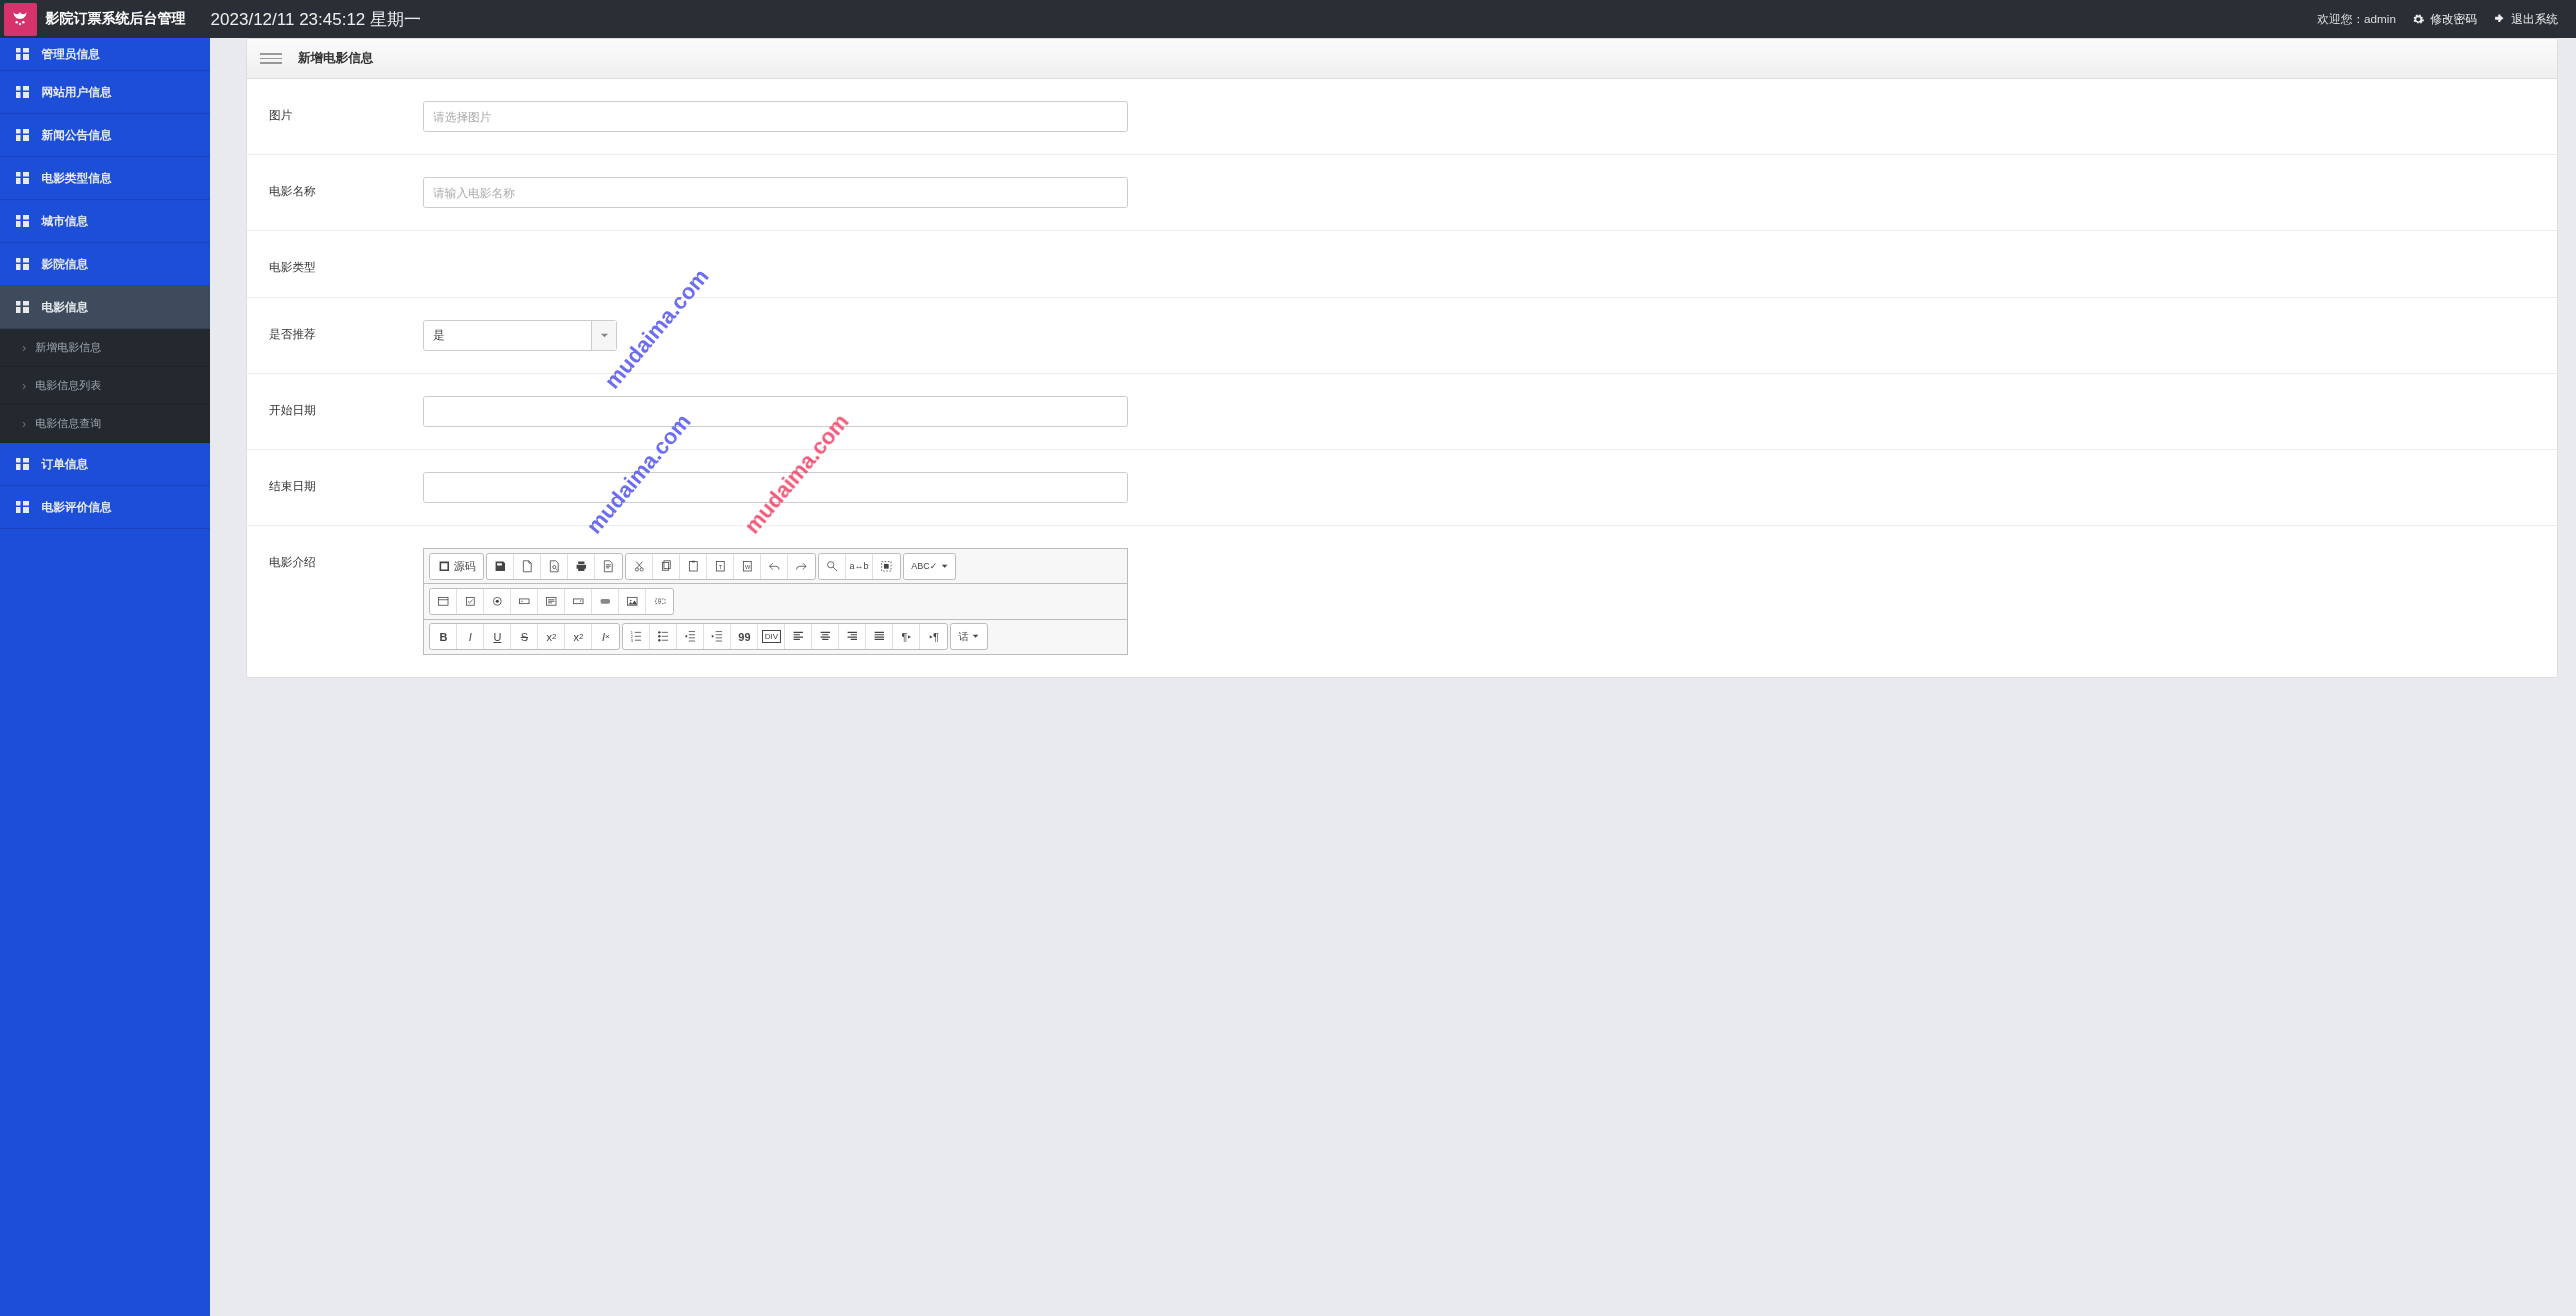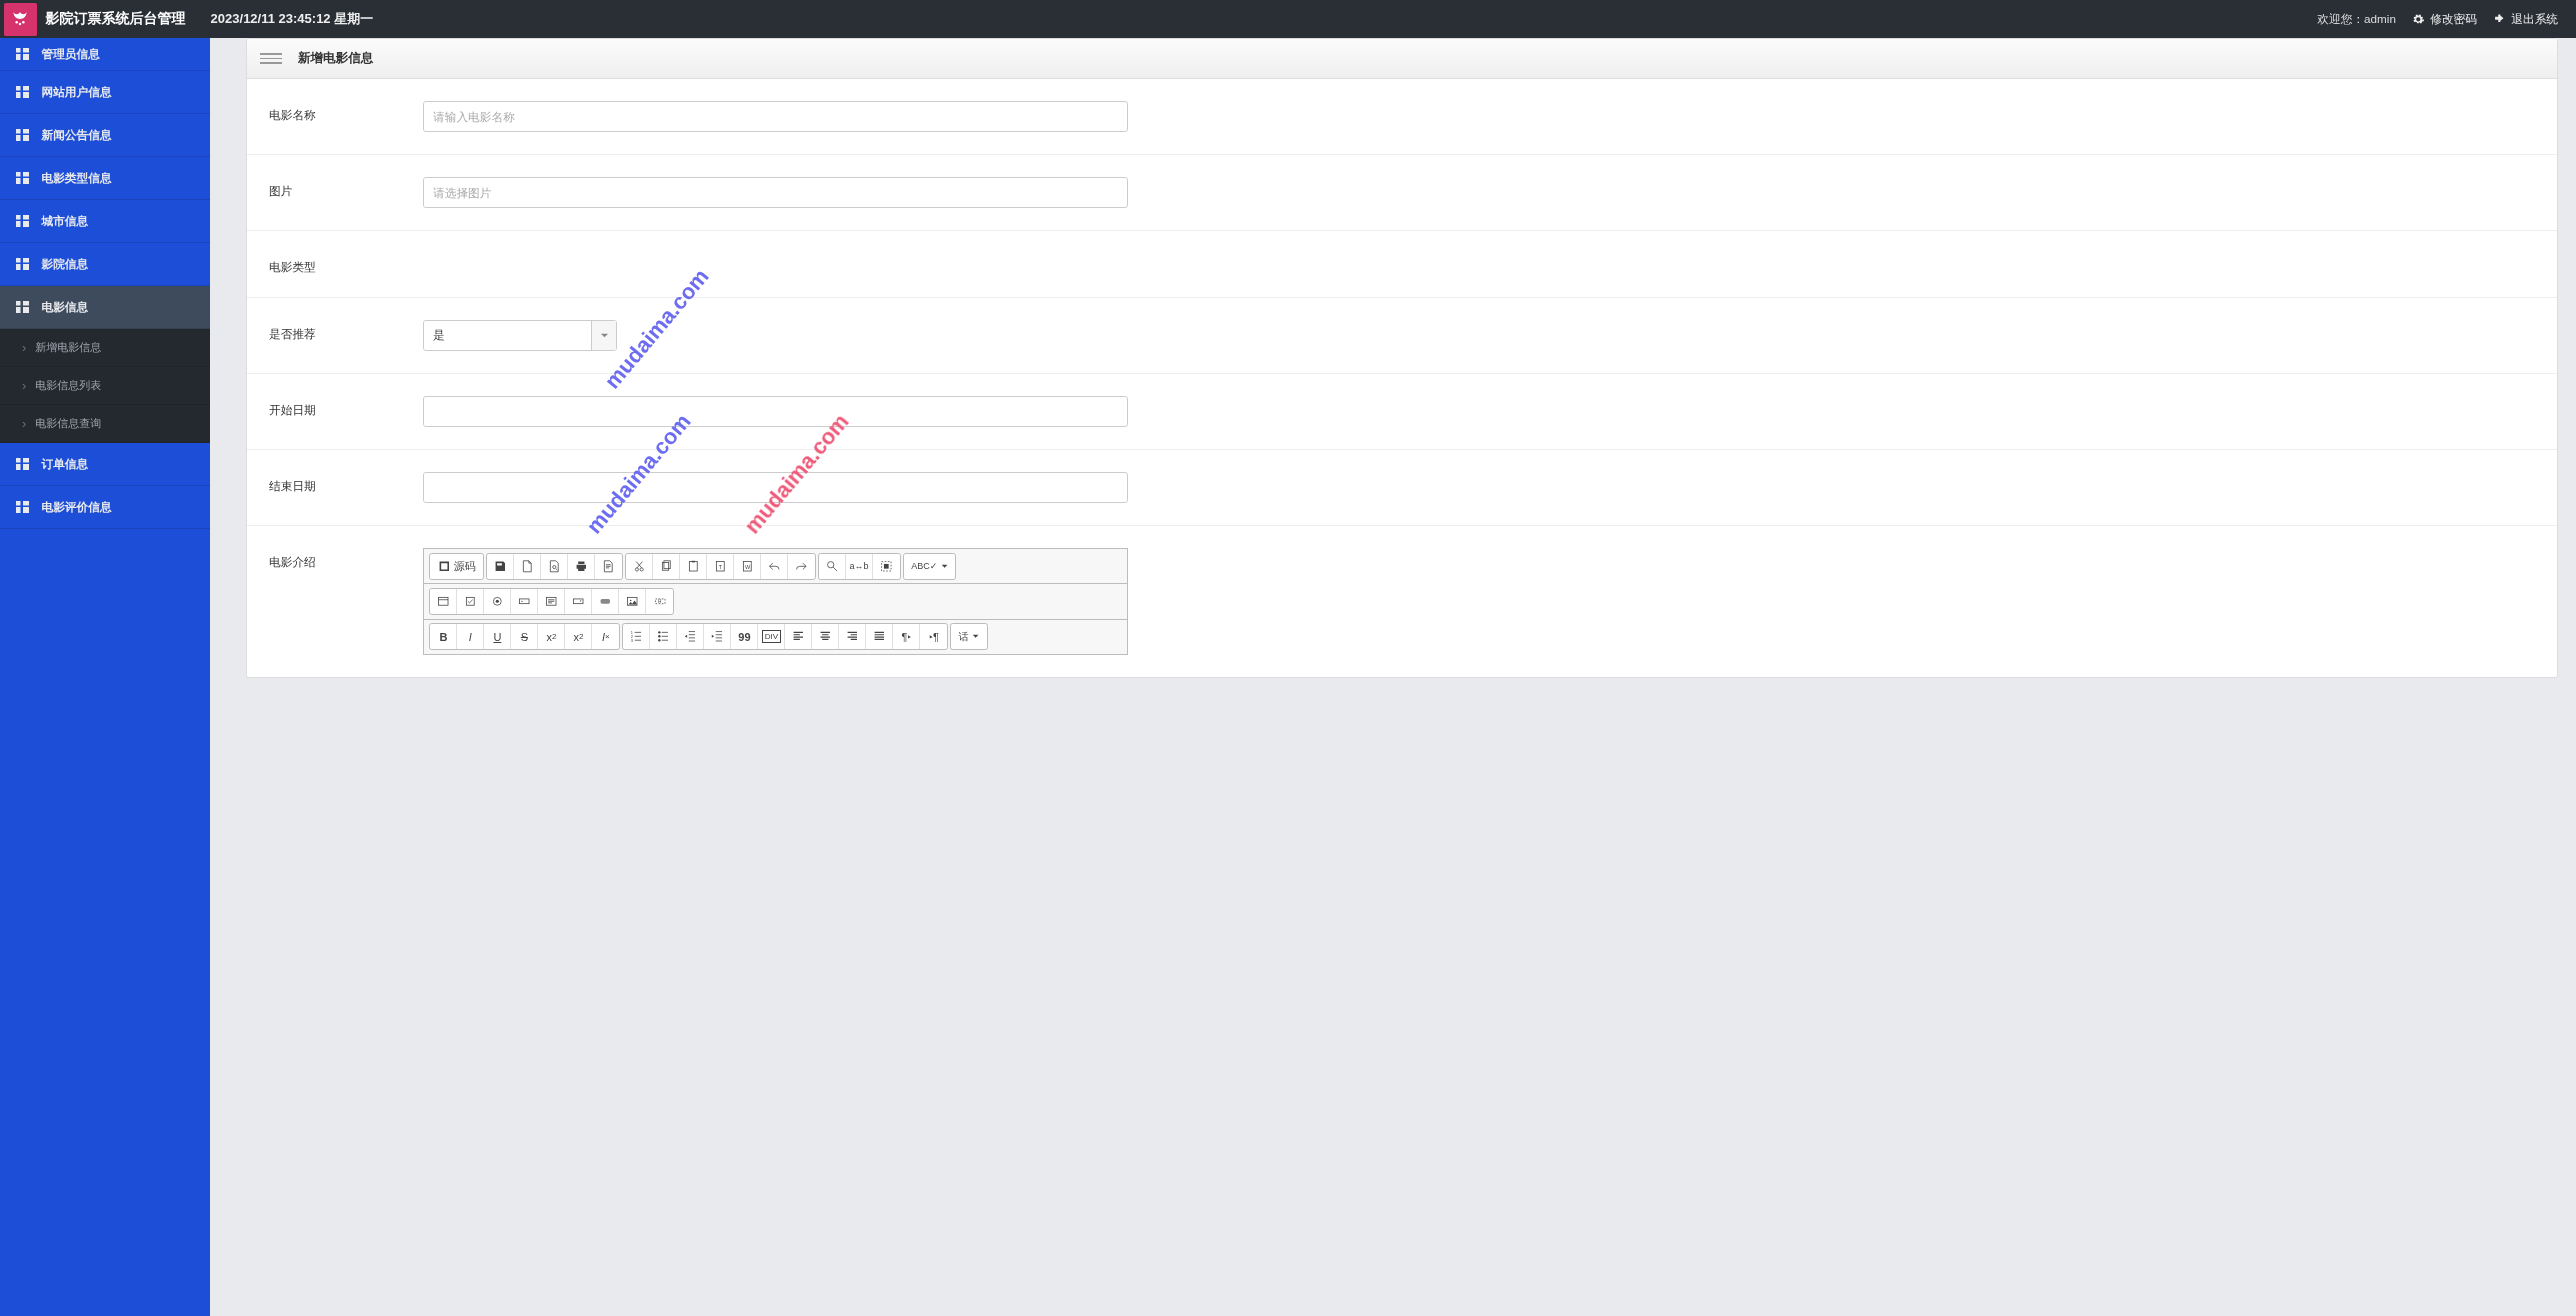--- a/index.html
+++ b/index.html
@@ -2,21 +2,21 @@
 <html style="font-size:14.5px"><head>
 <meta charset="utf-8">
 <style>
 * { margin: 0; padding: 0; box-sizing: border-box; }
 body { font-family: "Microsoft YaHei", Arial, sans-serif; font-size: 11.7px; background: #e9eaed; overflow: hidden; }
 
 .header { background: #2a2f36; height: 38px; display: flex; align-items: center; color: #fff; }
 .logo-box { width: 33px; height: 33px; background: #d6336c; margin-left: 3.6px; border-radius: 1.8px; display: flex; align-items: center; justify-content: center; }
 .logo-box svg { width: 20px; height: 20px; }
 .app-title { font-size: 14px; font-weight: bold; margin-left: 9px; color: #fff; }
-.datetime { margin-left: 25px; font-size: 13px; color: #eee; font-weight: bold; }
+.datetime { margin-left: 25px; font-size: 17px; color: #eee; }
 .header-spacer { flex: 1; }
 .header-right { display: flex; align-items: center; gap: 16.3px; padding-right: 18px; font-size: 11.7px; }
 .header-right .welcome { color: #ddd; }
 .header-right .hr-btn { display: flex; align-items: center; gap: 5.4px; color: #eee; cursor: pointer; }
 .header-right .hr-btn svg { width: 12.6px; height: 12.6px; fill: #eee; }
 
 .body-wrap { display: flex; height: calc(100vh - 38px); }
 .sidebar { width: 210px; background: #1d4ed8; color: #c9cdd4; overflow-y: hidden; flex-shrink: 0; }
 .side-item { display: flex; align-items: center; height: 43px; padding-left: 16.3px; cursor: pointer; border-bottom: 0.9px solid rgba(0,0,0,0.12); font-size: 11.7px; font-weight: bold; color: #e8eaed; }
 .side-item .grid-icon { width: 12.6px; height: 12.6px; margin-right: 12.6px; }
@@ -153,27 +153,27 @@
       <div class="panel-header">
         <div class="panel-burger">
             <span></span>
             <span></span>
             <span></span>
           </div>
         <div class="panel-title">新增电影信息</div>
       </div>
 
       <div class="form-row">
+        <div class="form-label">图片</div>
+        <div class="form-control"><input class="text-input" placeholder="请选择图片" style=""></div>
+      </div>
+
+      <div class="form-row">
         <div class="form-label">电影名称</div>
         <div class="form-control"><input class="text-input" placeholder="请输入电影名称" style=""></div>
-      </div>
-
-      <div class="form-row">
-        <div class="form-label">图片</div>
-        <div class="form-control"><input class="text-input" placeholder="请选择图片" style=""></div>
       </div>
 
       <div class="form-row">
         <div class="form-label">电影类型</div>
       </div>
 
 
       <div class="form-row">
         <div class="form-label">是否推荐</div>
         <div class="form-control">

